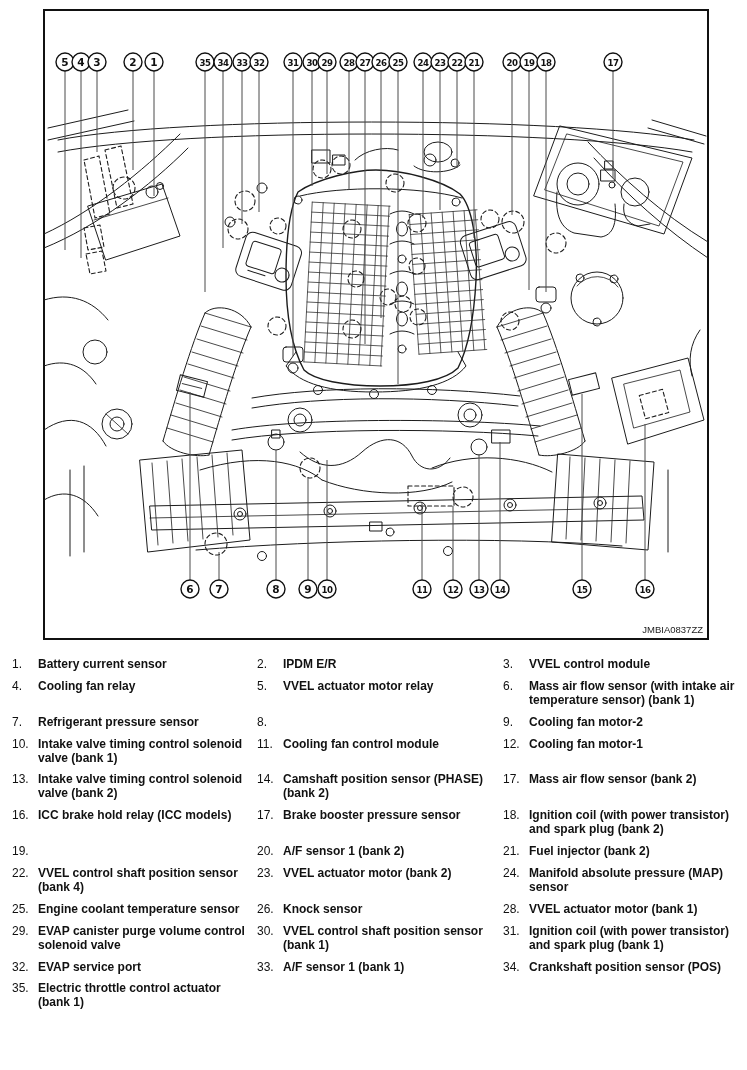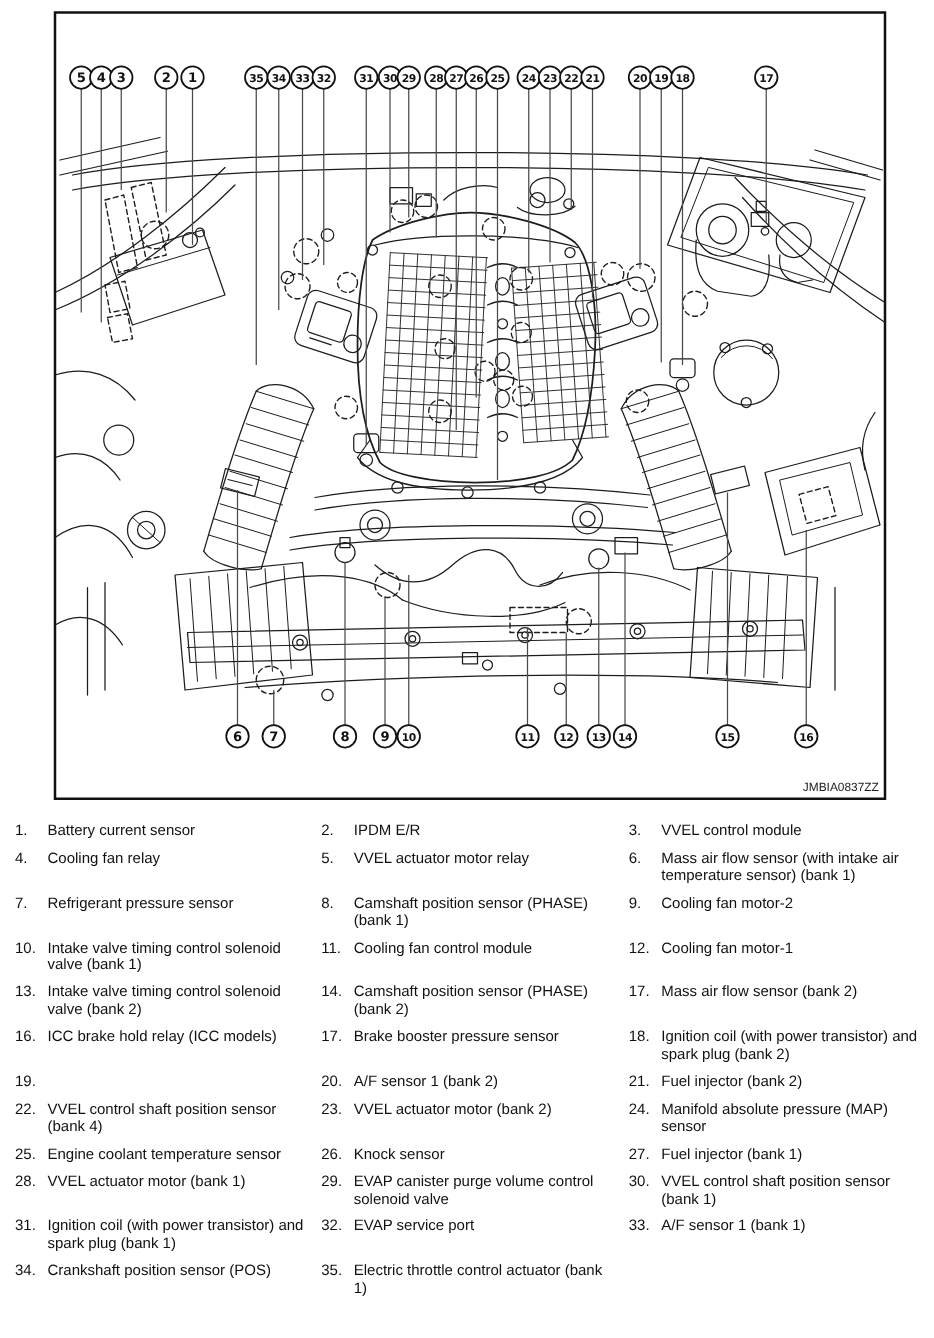--- a/index.html
+++ b/index.html
@@ -16,21 +16,21 @@
   .leader{stroke:#4a4a4a;stroke-width:1;fill:none;}
   .co{fill:#fff;stroke:#111;stroke-width:1.4;}
   .con{font-family:"DejaVu Sans",sans-serif;font-size:10.5px;font-weight:bold;
        text-anchor:middle;fill:#111;}
   .con.two{font-size:8.6px;letter-spacing:-.4px;}
   .figcode{font-family:"Liberation Sans",sans-serif;font-size:9.5px;fill:#222;text-anchor:end;}
   .legend{display:grid;grid-template-columns:245px 246px auto;row-gap:8px;
           padding:8px 0 0 12px;font-size:12px;line-height:1.16;}
   .cell{display:flex;align-items:flex-start;}
   .num{flex:0 0 26px;width:26px;}
-  .lbl{flex:1;padding-right:10px;}
+  .lbl{flex:1;padding-right:10px;font-weight:bold;}
 </style>
 </head>
 <body>
 
 <div class="diagram">
 <svg id="diagram-svg" width="747" height="650" viewBox="0 0 747 650" xmlns="http://www.w3.org/2000/svg">
 
   <rect class="frame" x="44" y="10" width="664" height="629"></rect>
 
   <g class="art">
@@ -462,21 +462,20 @@
     <div class="cell">
       <span class="num">6.</span>
       <span class="lbl">Mass air flow sensor (with intake air temperature sensor) (bank 1)</span>
     </div>
     <div class="cell">
       <span class="num">7.</span>
       <span class="lbl">Refrigerant pressure sensor</span>
     </div>
     <div class="cell">
       <span class="num">8.</span>
-      <span class="lbl">Camshaft position sensor (PHASE) (bank 1)</span>
     </div>
     <div class="cell">
       <span class="num">9.</span>
       <span class="lbl">Cooling fan motor-2</span>
     </div>
     <div class="cell">
       <span class="num">10.</span>
       <span class="lbl">Intake valve timing control solenoid valve (bank 1)</span>
     </div>
     <div class="cell">
@@ -536,24 +535,20 @@
     </div>
     <div class="cell">
       <span class="num">25.</span>
       <span class="lbl">Engine coolant temperature sensor</span>
     </div>
     <div class="cell">
       <span class="num">26.</span>
       <span class="lbl">Knock sensor</span>
     </div>
     <div class="cell">
-      <span class="num">27.</span>
-      <span class="lbl">Fuel injector (bank 1)</span>
-    </div>
-    <div class="cell">
       <span class="num">28.</span>
       <span class="lbl">VVEL actuator motor (bank 1)</span>
     </div>
     <div class="cell">
       <span class="num">29.</span>
       <span class="lbl">EVAP canister purge volume control solenoid valve</span>
     </div>
     <div class="cell">
       <span class="num">30.</span>
       <span class="lbl">VVEL control shaft position sensor (bank 1)</span>

